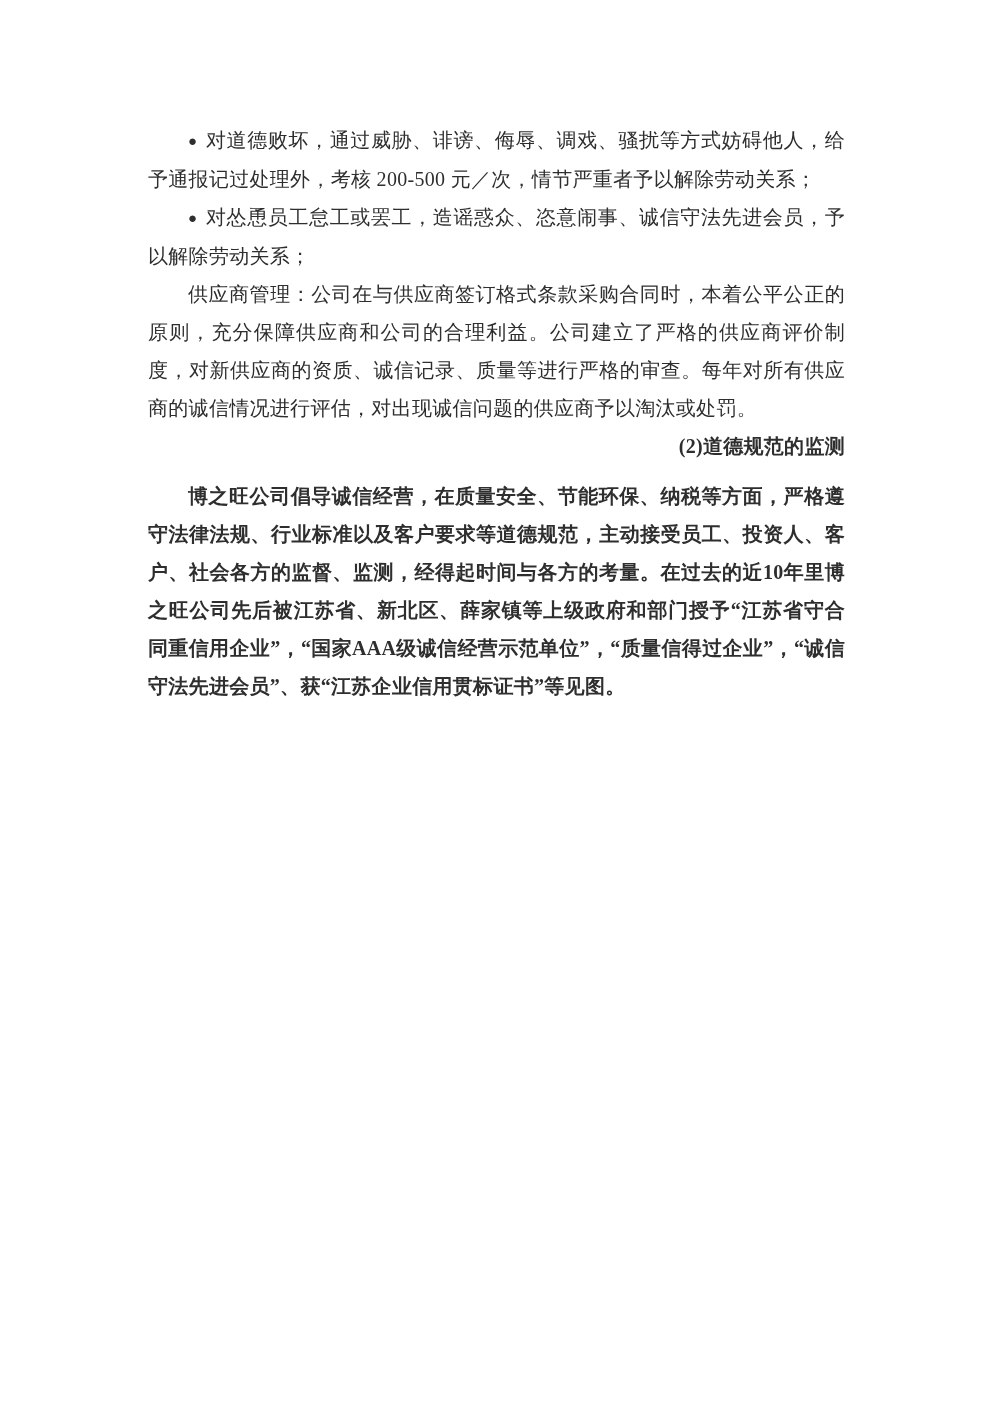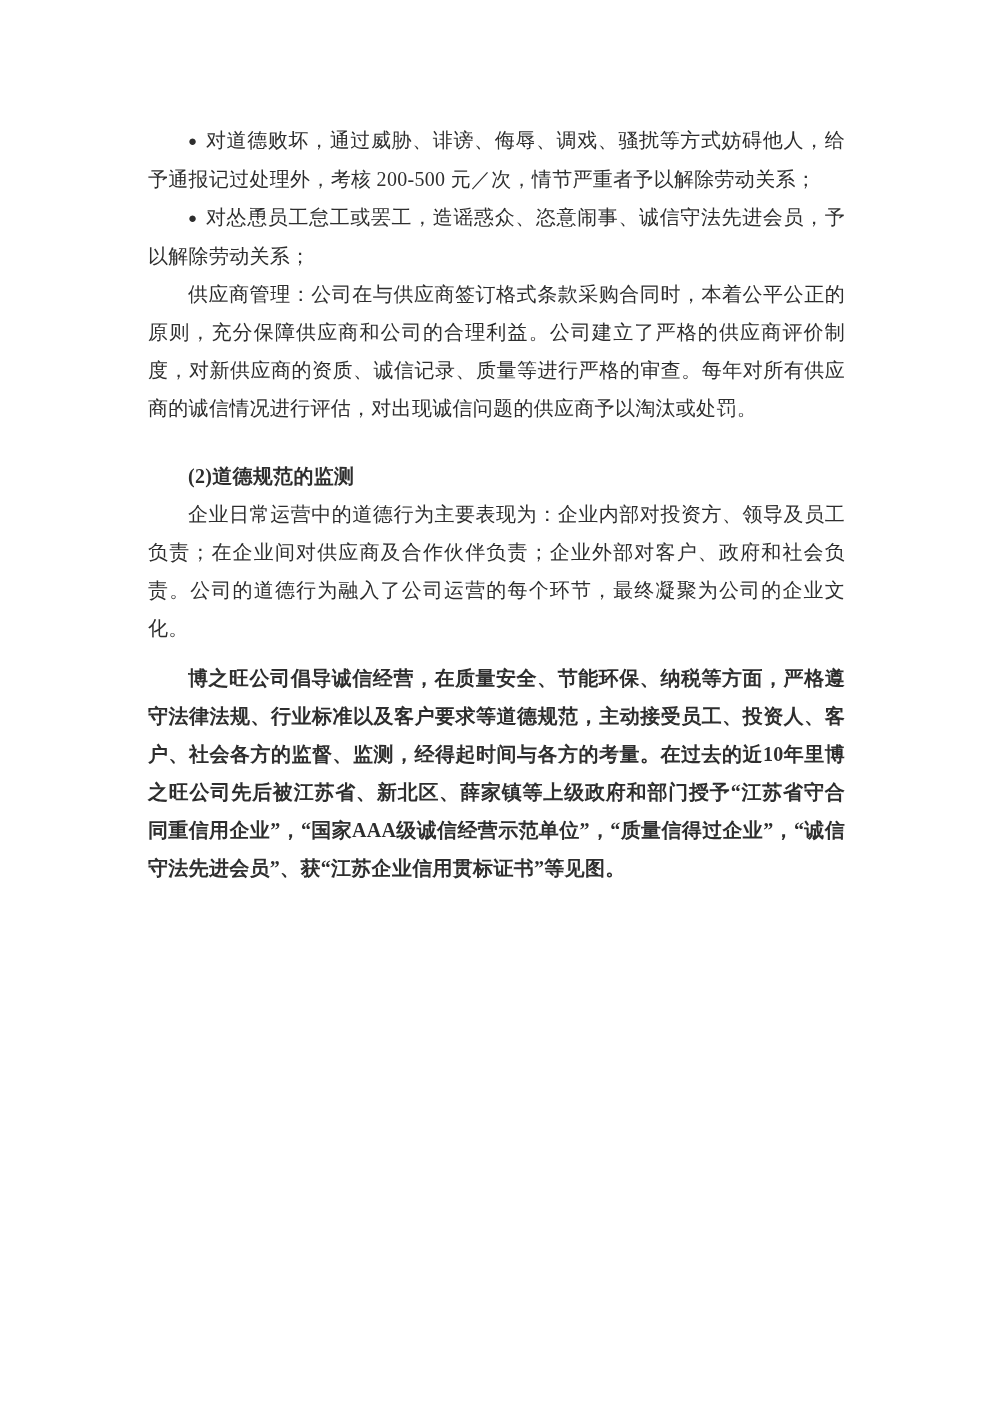--- a/index.html
+++ b/index.html
@@ -34,22 +34,21 @@
     font-size: 15px;
     vertical-align: 1px;
     margin-right: 0.55em;
     text-indent: 0;
   }
   .para .lbl {
     font-weight: normal;
   }
   .para.heading {
     font-weight: bold;
-    text-align: left;
-    margin-top: 30px;
+    text-align: right;
   }
   .para.spaced-top {
     margin-top: 12px;
     font-weight: bold;
   }
 </style>
 </head>
 <body>
 
 <div class="page">
@@ -64,17 +63,16 @@
 
 
 
   <p class="para">
     <span class="lbl">供应商管理：</span><span>公司在与供应商签订格式条款采购合同时，本着公平公正的原则，充分保障供应商和公司的合理利益。公司建立了严格的供应商评价制度，对新供应商的资质、诚信记录、质量等进行严格的审查。每年对所有供应商的诚信情况进行评估，对出现诚信问题的供应商予以淘汰或处罚。</span>
   </p>
 
 
   <p class="para heading">(2)道德规范的监测</p>
 
-  <p class="para">企业日常运营中的道德行为主要表现为：企业内部对投资方、领导及员工负责；在企业间对供应商及合作伙伴负责；企业外部对客户、政府和社会负责。公司的道德行为融入了公司运营的每个环节，最终凝聚为公司的企业文化。</p>
 
   <p class="para spaced-top">博之旺公司倡导诚信经营，在质量安全、节能环保、纳税等方面，严格遵守法律法规、行业标准以及客户要求等道德规范，主动接受员工、投资人、客户、社会各方的监督、监测，经得起时间与各方的考量。在过去的近10年里博之旺公司先后被江苏省、新北区、薛家镇等上级政府和部门授予“江苏省守合同重信用企业”，“国家AAA级诚信经营示范单位”，“质量信得过企业”，“诚信守法先进会员”、获“江苏企业信用贯标证书”等见图。</p>
 
 </div>
 
 </body></html>

